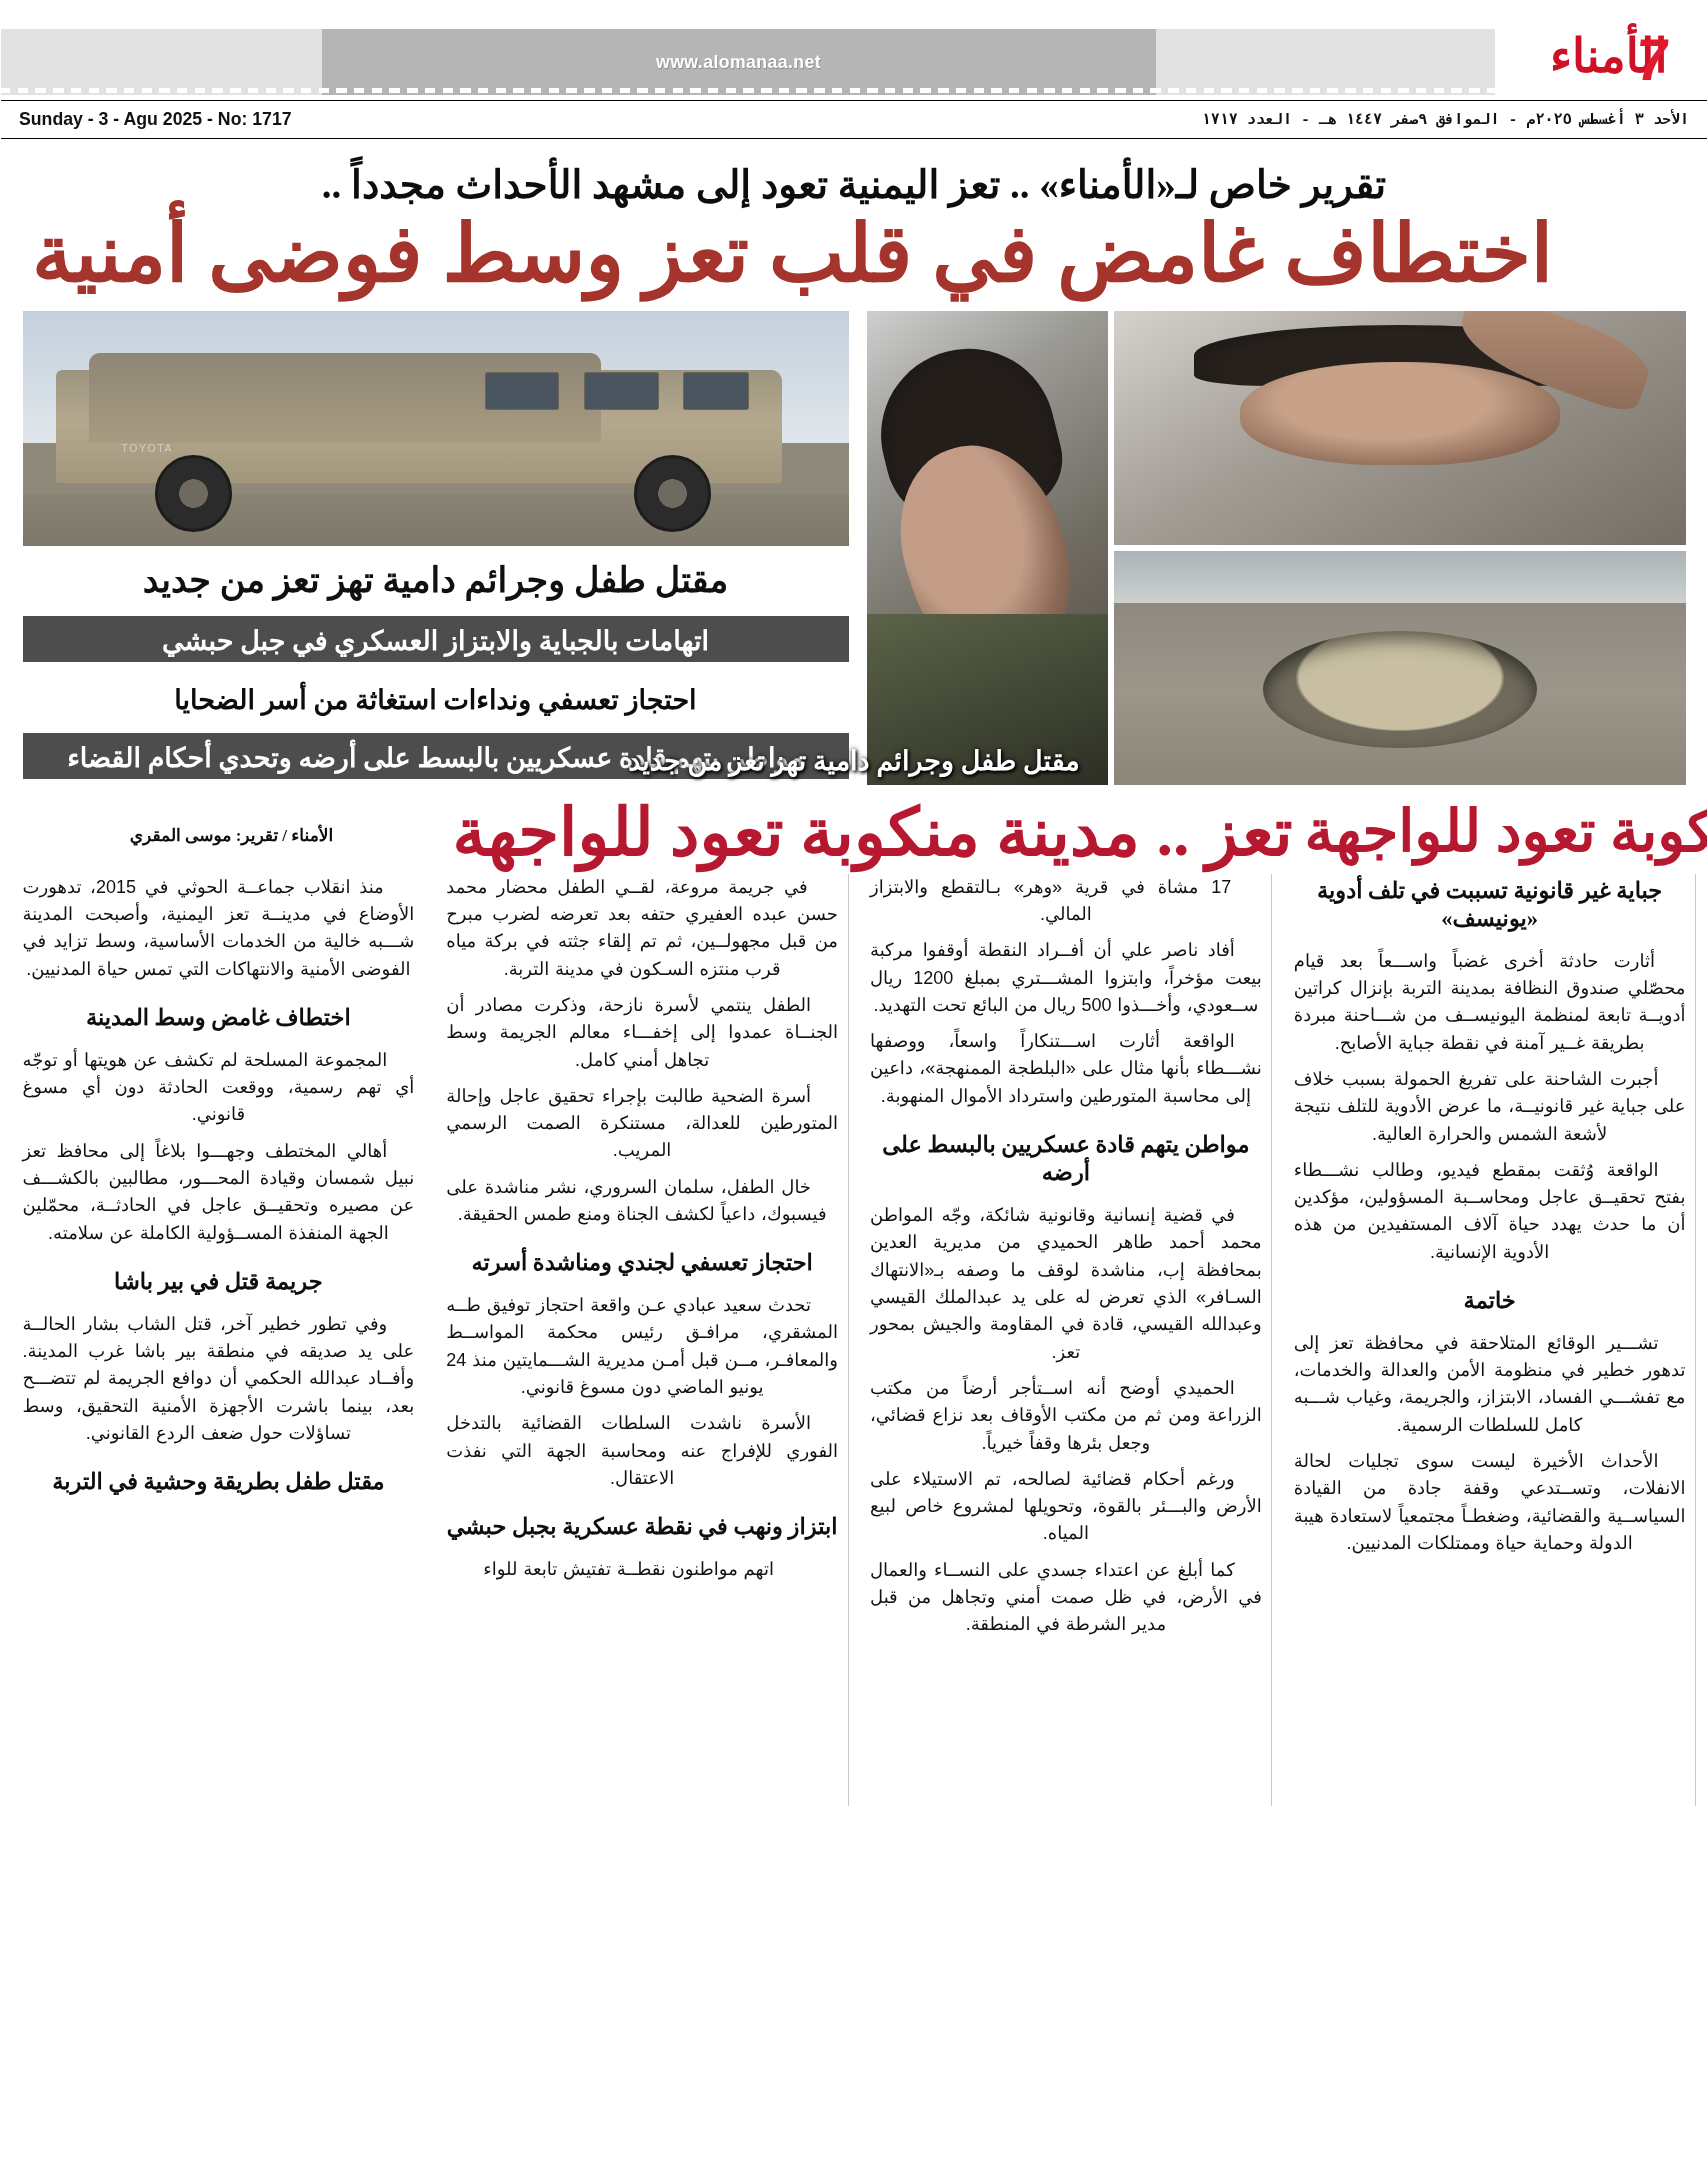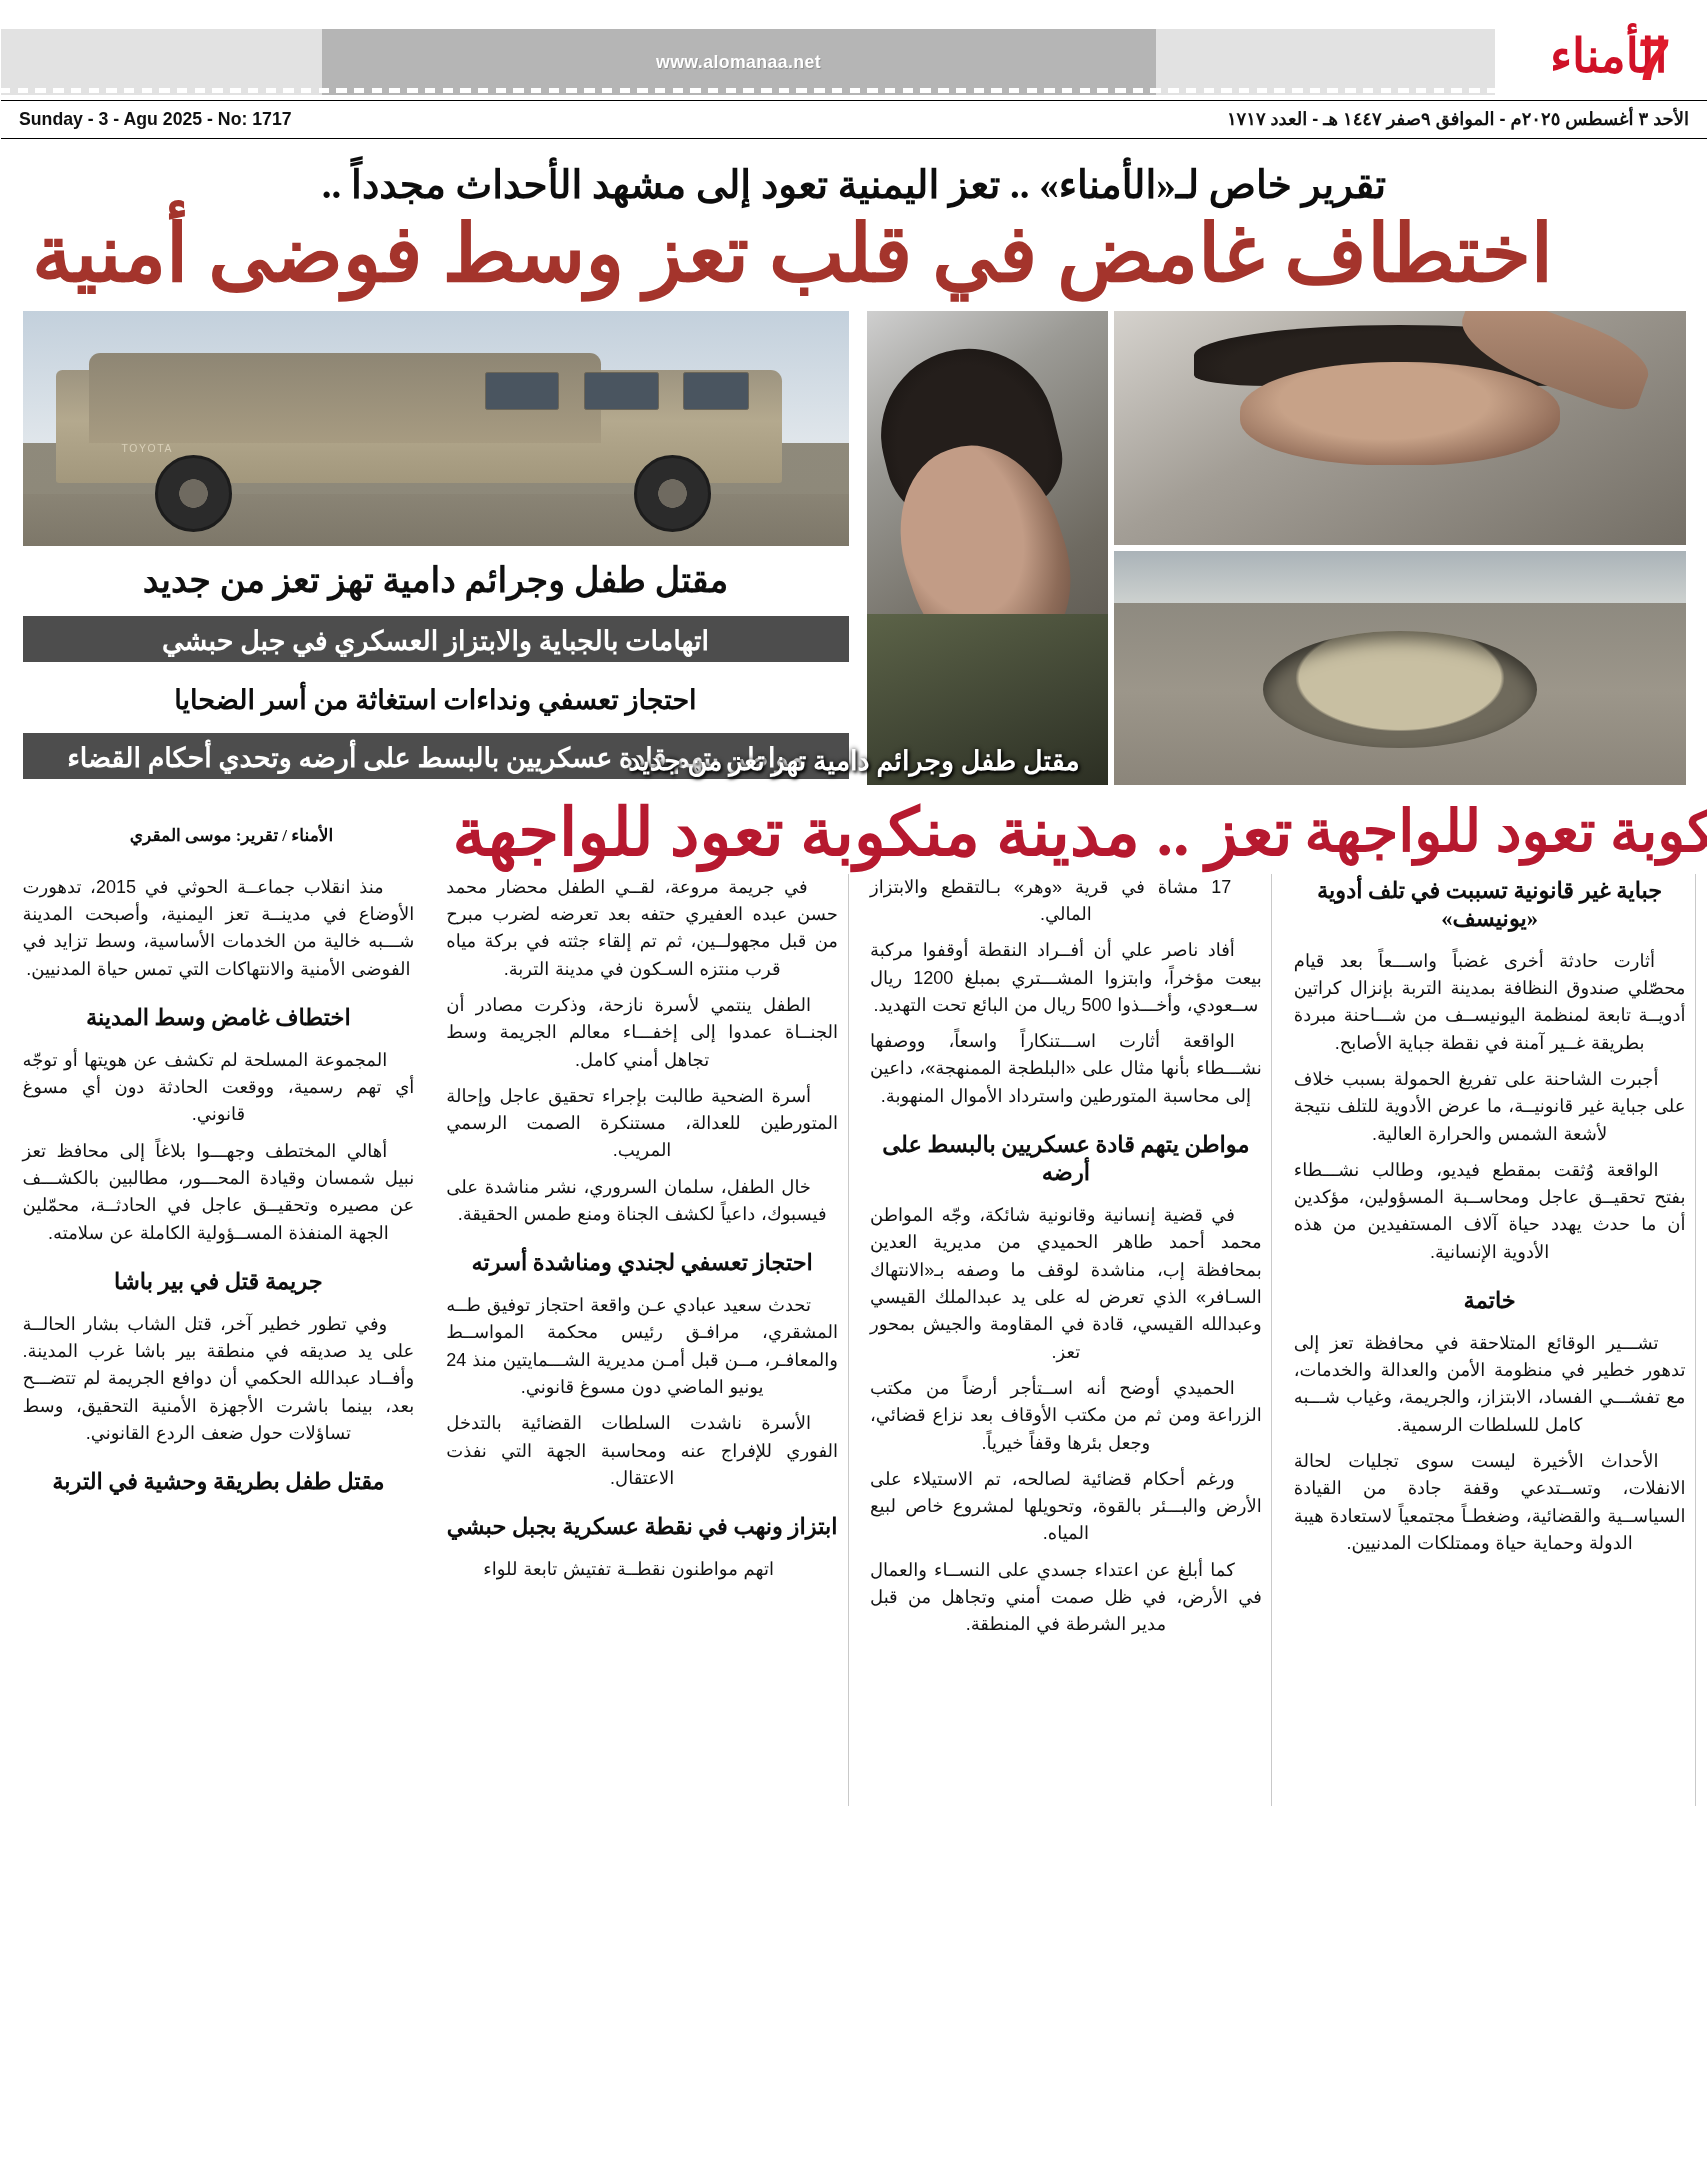--- a/index.html
+++ b/index.html
@@ -91,22 +91,22 @@
     border-top: 1.6px solid #000;
     border-bottom: 1.6px solid #000;
     height: 39px;
     margin: 4.8px 0 0 0;
     display: flex;
     align-items: center;
     justify-content: space-between;
     padding: 0 19px 0 19px;
   }
   .date-ar {
-    font-family: Liberation Sans, sans-serif;
-    font-size: 18px;
+    font-family: Liberation Mono, monospace;
+    font-size: 15px;
     font-weight: bold;
     color: #111;
     text-align: right;
   }
   .date-en {
     font-family: "Liberation Sans", sans-serif;
     font-size: 17.7px;
     font-weight: bold;
     color: #111;
     direction: ltr;

